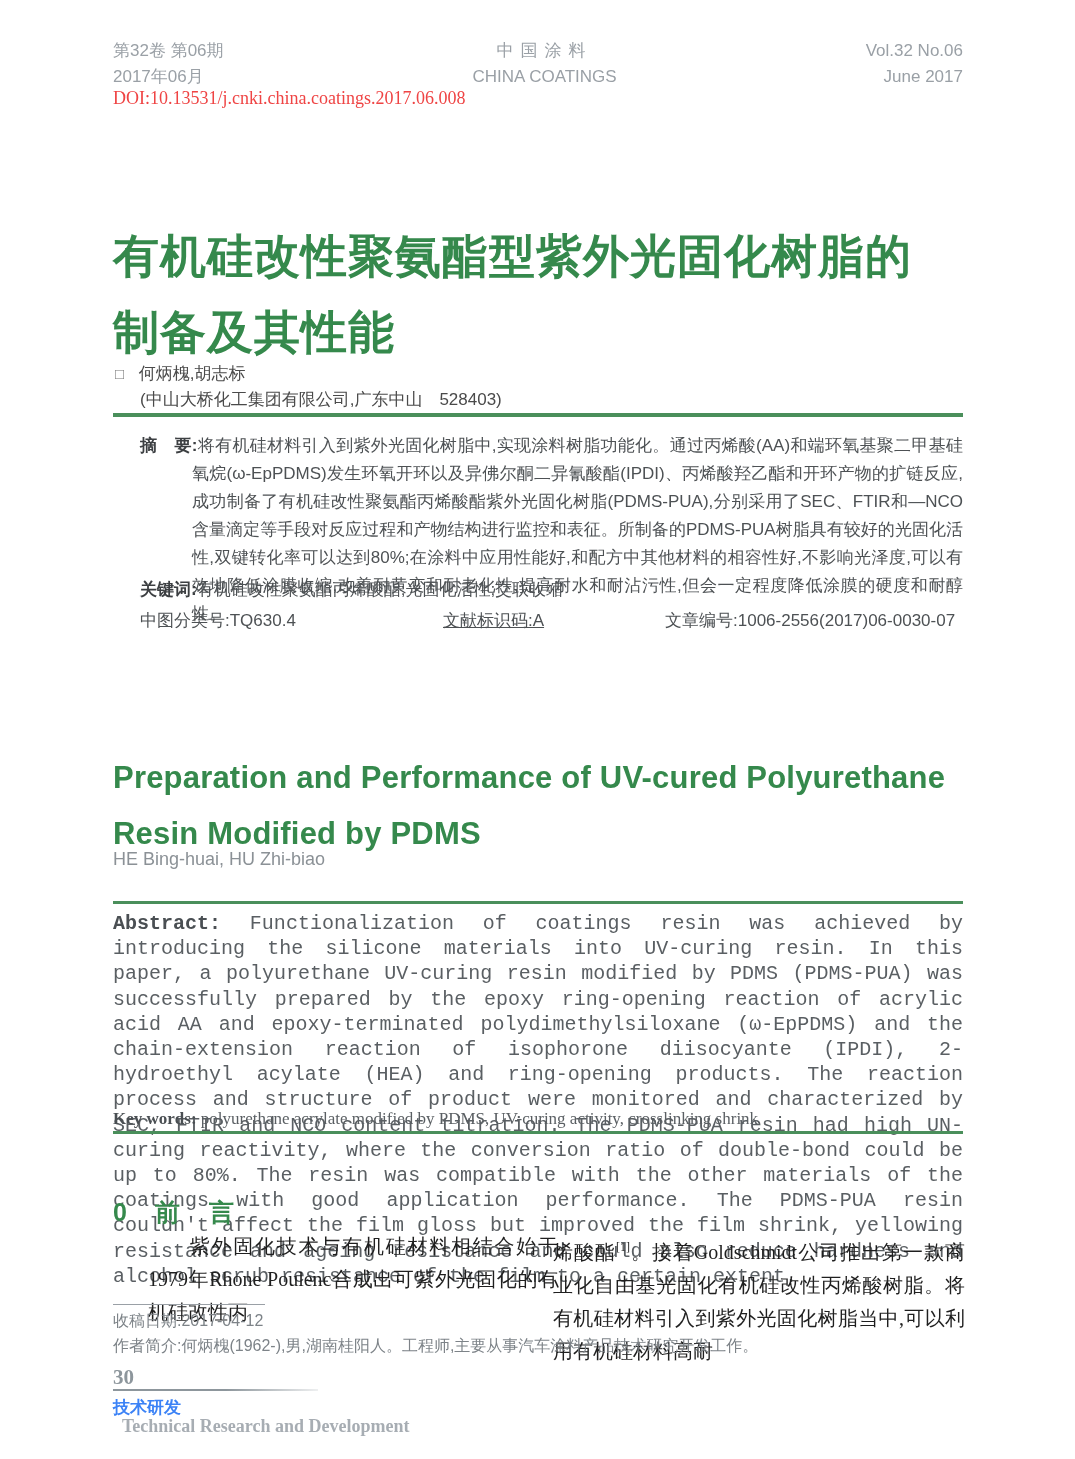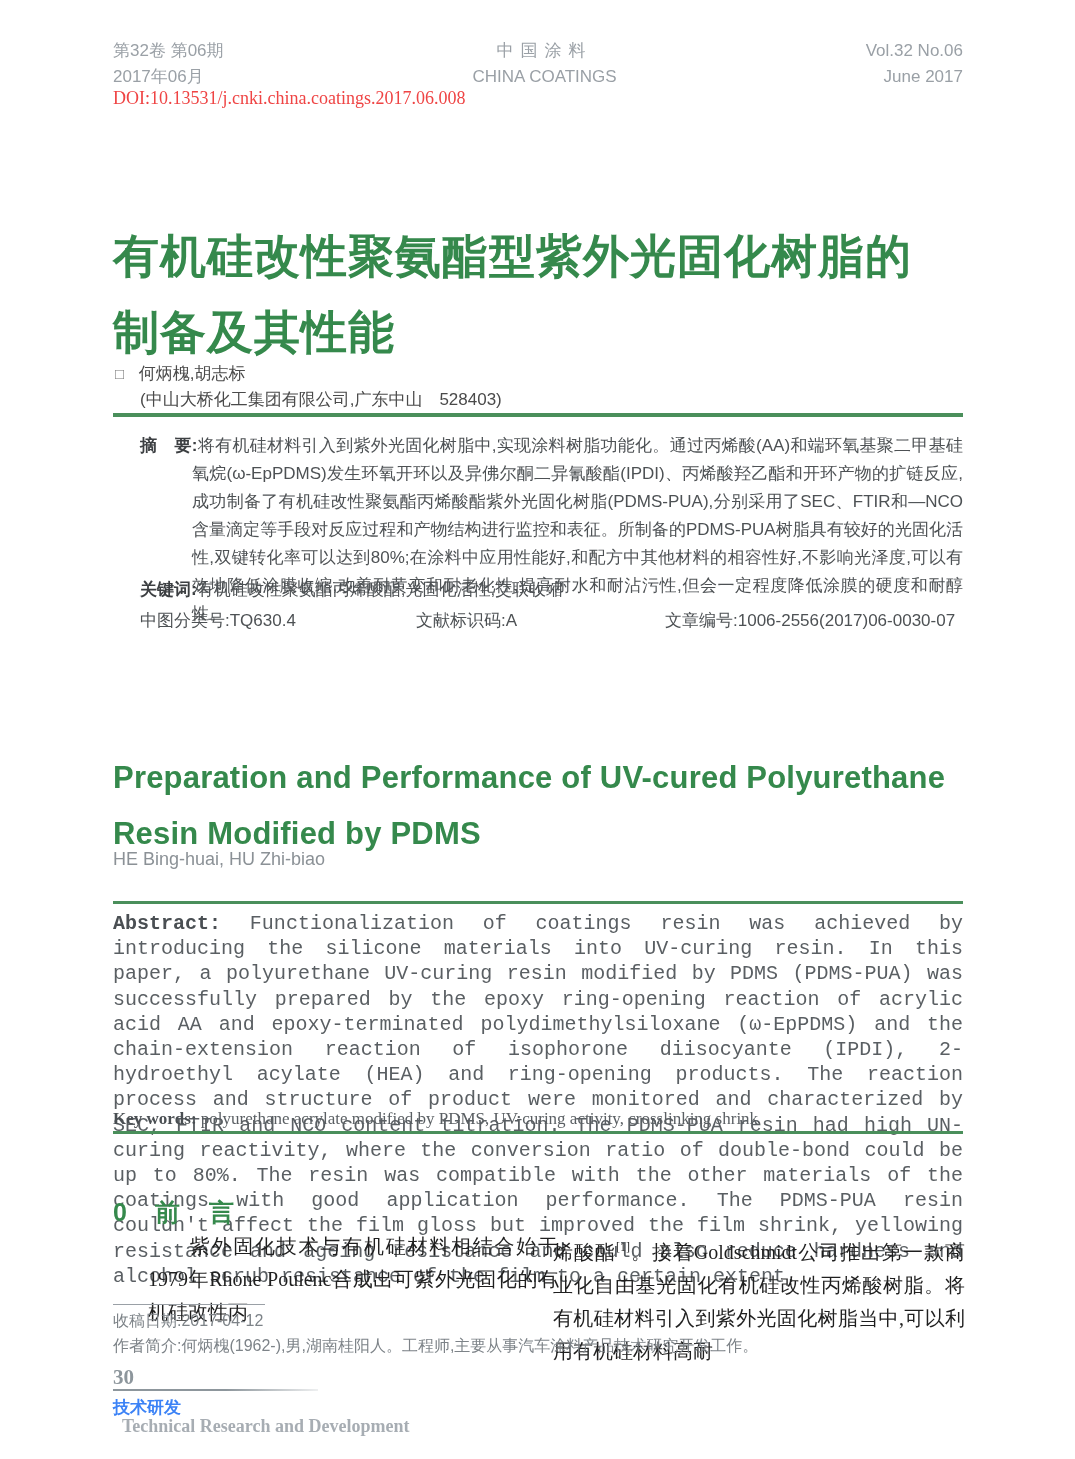--- a/index.html
+++ b/index.html
@@ -64,21 +64,21 @@
     padding-left: 52px; text-indent: -52px;
   }
   .abstract-cn .label { font-weight: 700; color: #3c3f42; }
   .kw-cn {
     position: absolute; top: 578px; left: 140px; right: 112px;
     font-size: 17px; color: #4d5154;
   }
   .kw-cn .label { font-weight: 700; color: #3c3f42; }
   .clc-row { position: absolute; top: 609px; left: 0; right: 0; font-size: 17px; color: #4d5154; }
   .clc-row .clc   { position: absolute; left: 140px; white-space: nowrap; }
-  .clc-row .code  { position: absolute; left: 416px; white-space: nowrap; }
+  .clc-row .code  { position: absolute; left: 443px; white-space: nowrap; text-decoration: underline; }
   .clc-row .artno { position: absolute; left: 665px; white-space: nowrap; }
   
   .title-en {
     position: absolute; top: 750px; left: 113px; right: 100px;
     color: var(--green);
     font-weight: 700;
     font-size: 31px; line-height: 56px;
     letter-spacing: 0.2px;
   }
   .authors-en {

